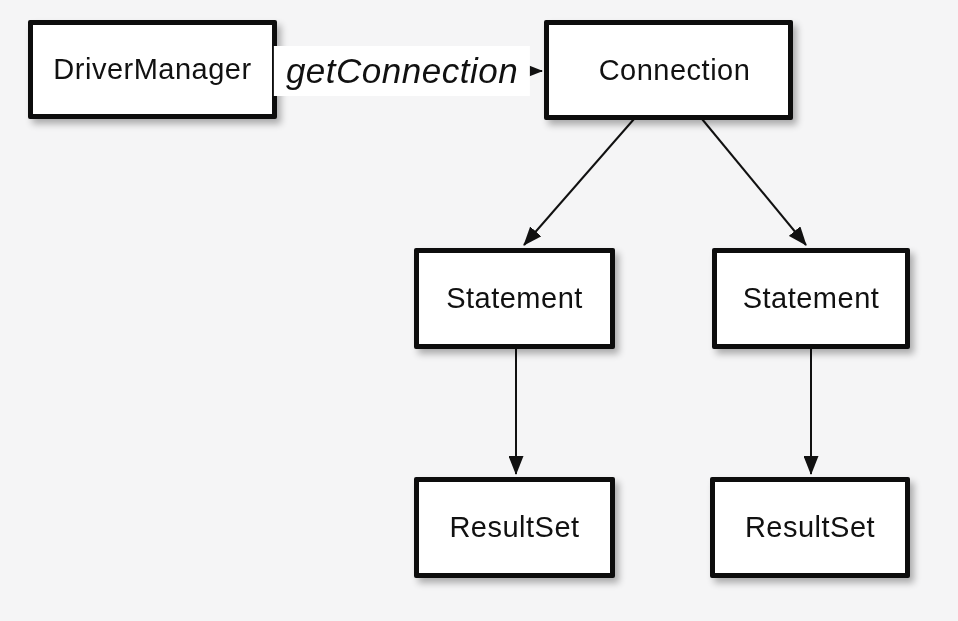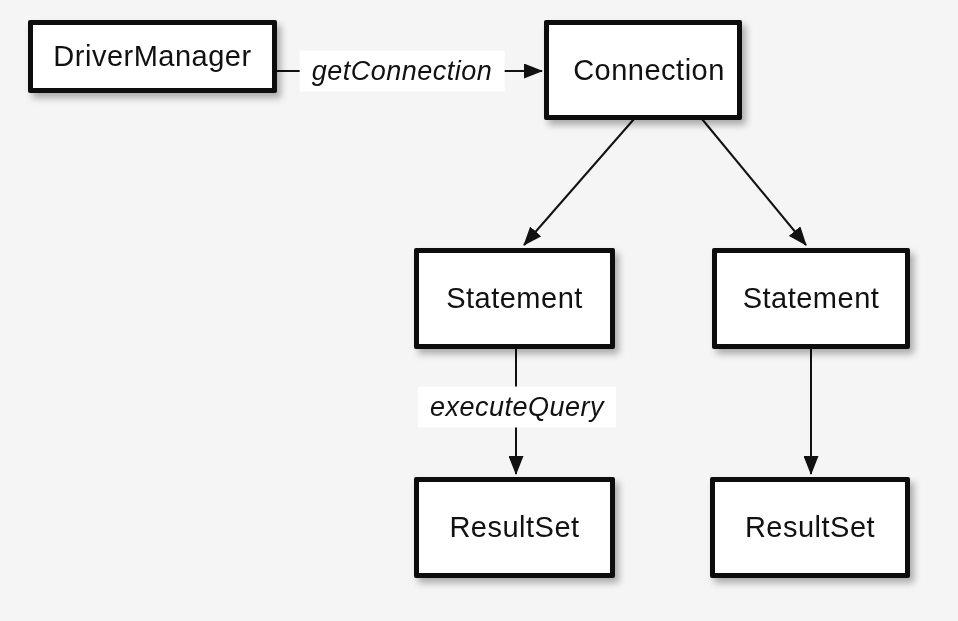--- a/index.html
+++ b/index.html
@@ -49,21 +49,21 @@
     letter-spacing: 0.5px;
     white-space: nowrap;
   }
   .edge-label {
     position: absolute;
     transform: translate(-50%, -50%);
     background: var(--label-bg);
     color: var(--text-color);
     font-style: italic;
     font-weight: 500;
-    font-size: 27px;
+    font-size: 35px;
     letter-spacing: 0.5px;
     padding: 5px 12px;
     white-space: nowrap;
   }
 </style>
 </head>
 <body>
 
 <div class="canvas">
 
@@ -73,25 +73,25 @@
         <path d="M0,0 L19,7.5 L0,15 z" fill="#111111"></path>
       </marker>
     </defs>
     <line x1="277" y1="71" x2="542" y2="71" marker-end="url(#arrow)"></line>
     <line x1="634" y1="119" x2="524" y2="245" marker-end="url(#arrow)"></line>
     <line x1="702" y1="119" x2="806" y2="245" marker-end="url(#arrow)"></line>
     <line x1="516" y1="349" x2="516" y2="474" marker-end="url(#arrow)"></line>
     <line x1="811" y1="349" x2="811" y2="474" marker-end="url(#arrow)"></line>
   </svg>
 
-  <div class="node" style="left:28px; top:20px; width:249px; height:73px;">
+  <div class="node" style="left:28px; top:20px; width:249px; height:99px;">
     <span>DriverManager</span>
   </div>
 
-  <div class="node" style="left:544px; top:20px; width:198px; height:100px;padding-left:12px;">
+  <div class="node" style="left:544px; top:20px; width:249px; height:100px;padding-left:12px;">
     <span>Connection</span>
   </div>
 
   <div class="node" style="left:414px; top:248px; width:201px; height:101px;">
     <span>Statement</span>
   </div>
 
   <div class="node" style="left:712px; top:248px; width:198px; height:101px;">
     <span>Statement</span>
   </div>
@@ -100,15 +100,14 @@
     <span>ResultSet</span>
   </div>
 
   <div class="node" style="left:710px; top:477px; width:200px; height:101px;">
     <span>ResultSet</span>
   </div>
 
   <div class="edge-label" style="left:402px; top:71px;">getConnection</div>
 
 
-  <div class="edge-label" style="left:517px; top:407px;">executeQuery</div>
 
 </div>
 
 </body></html>

